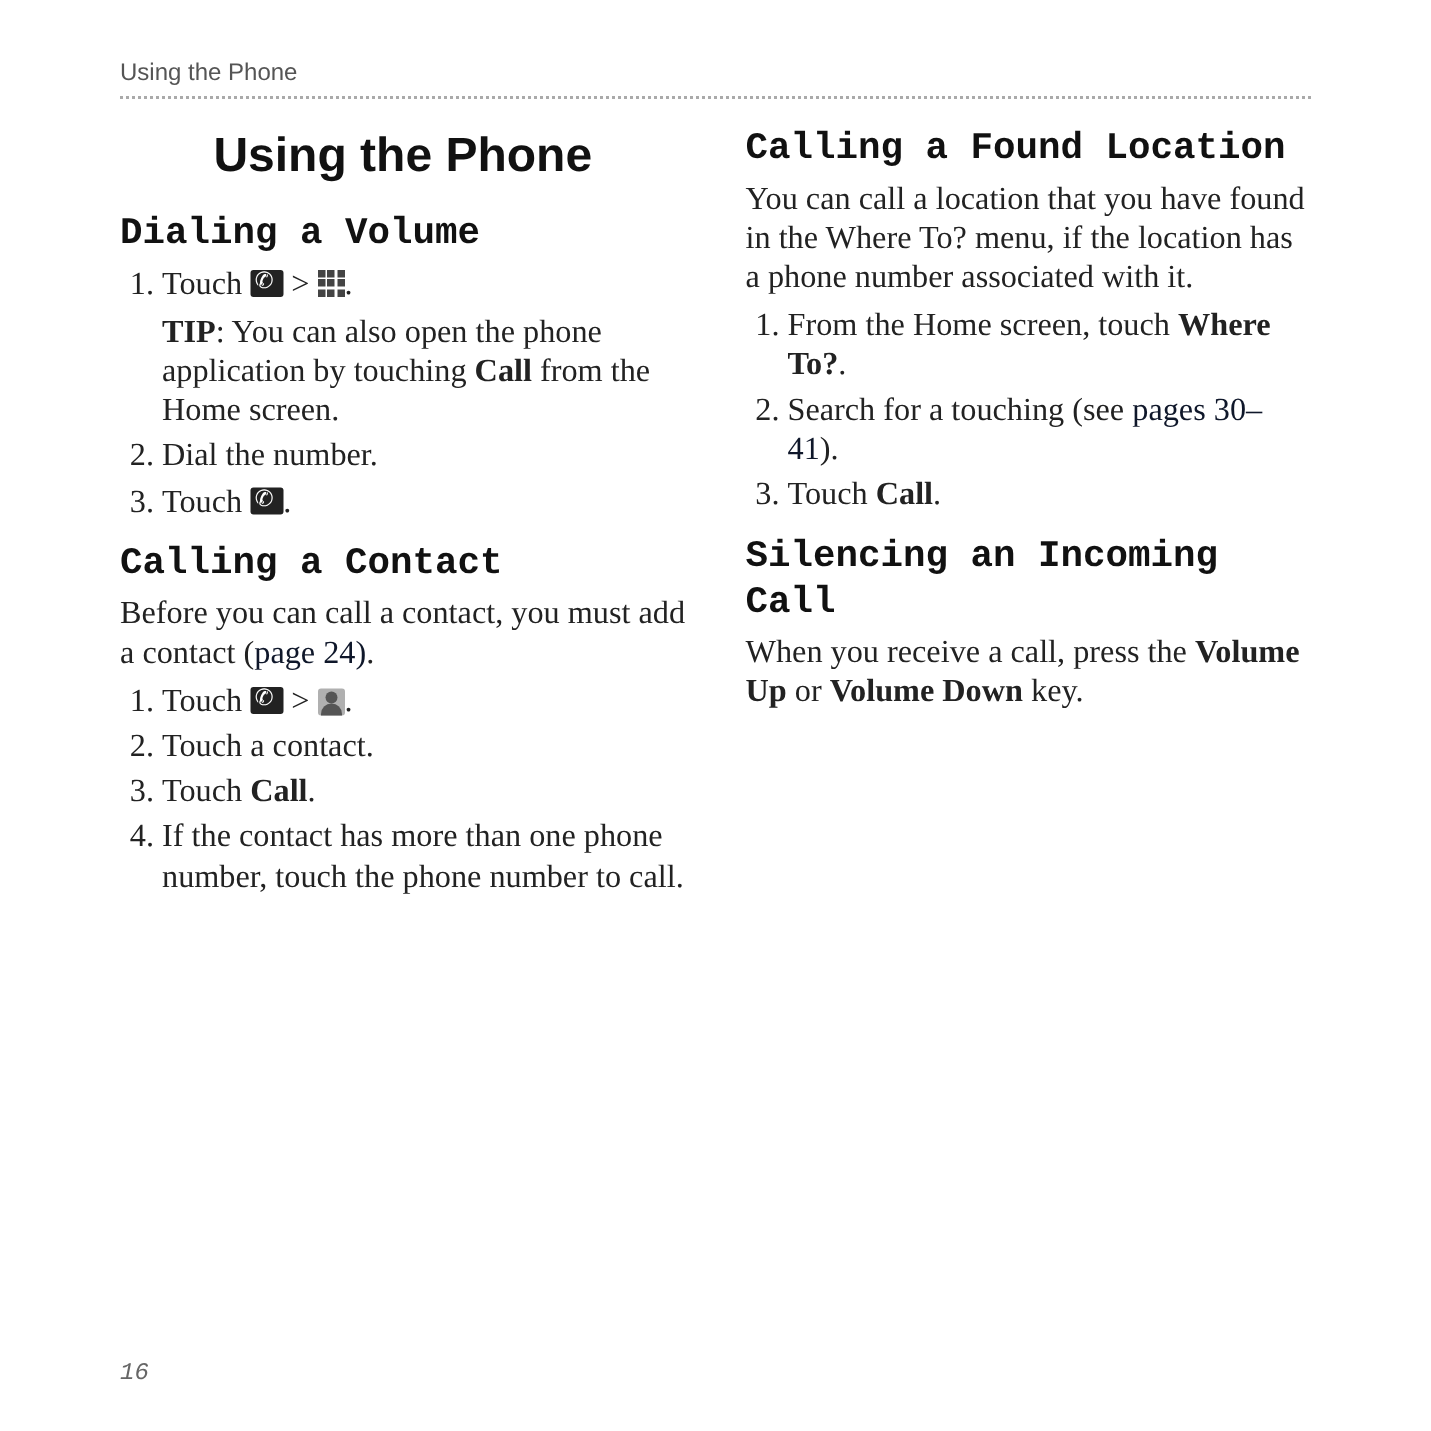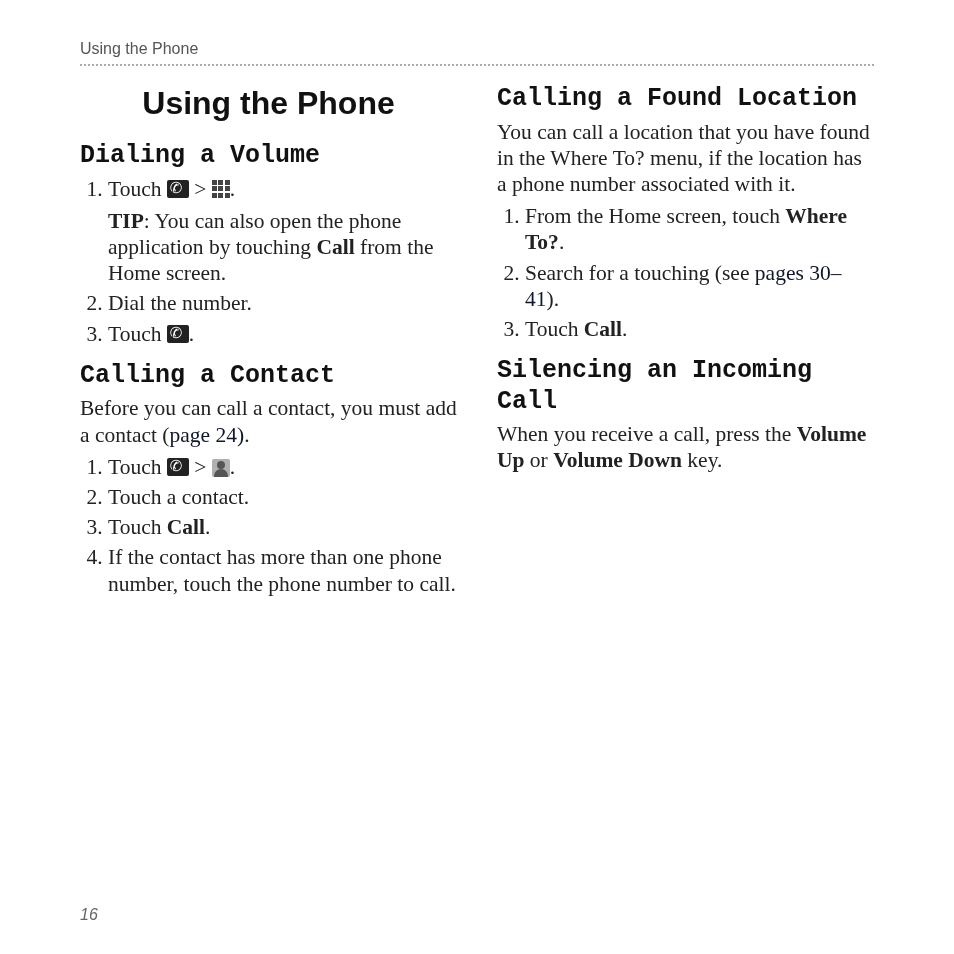--- a/index.html
+++ b/index.html
@@ -68,21 +68,21 @@
   b.serif {
     font-family: "Times New Roman", Times, serif;
     font-weight: bold;
   }
   p.intro {
     margin: 2px 0 6px 0;
   }
   .footer {
     display: flex;
     justify-content: space-between;
-    font-family: Liberation Sans, sans-serif;
+    font-family: Liberation Mono, monospace;
     font-style: italic;
     font-size: 16px;
     color: #666;
     margin-top: 20px;
   }
   .icon-phone {
     display: inline-block;
     vertical-align: -2px;
     width: 22px;
     height: 18px;

